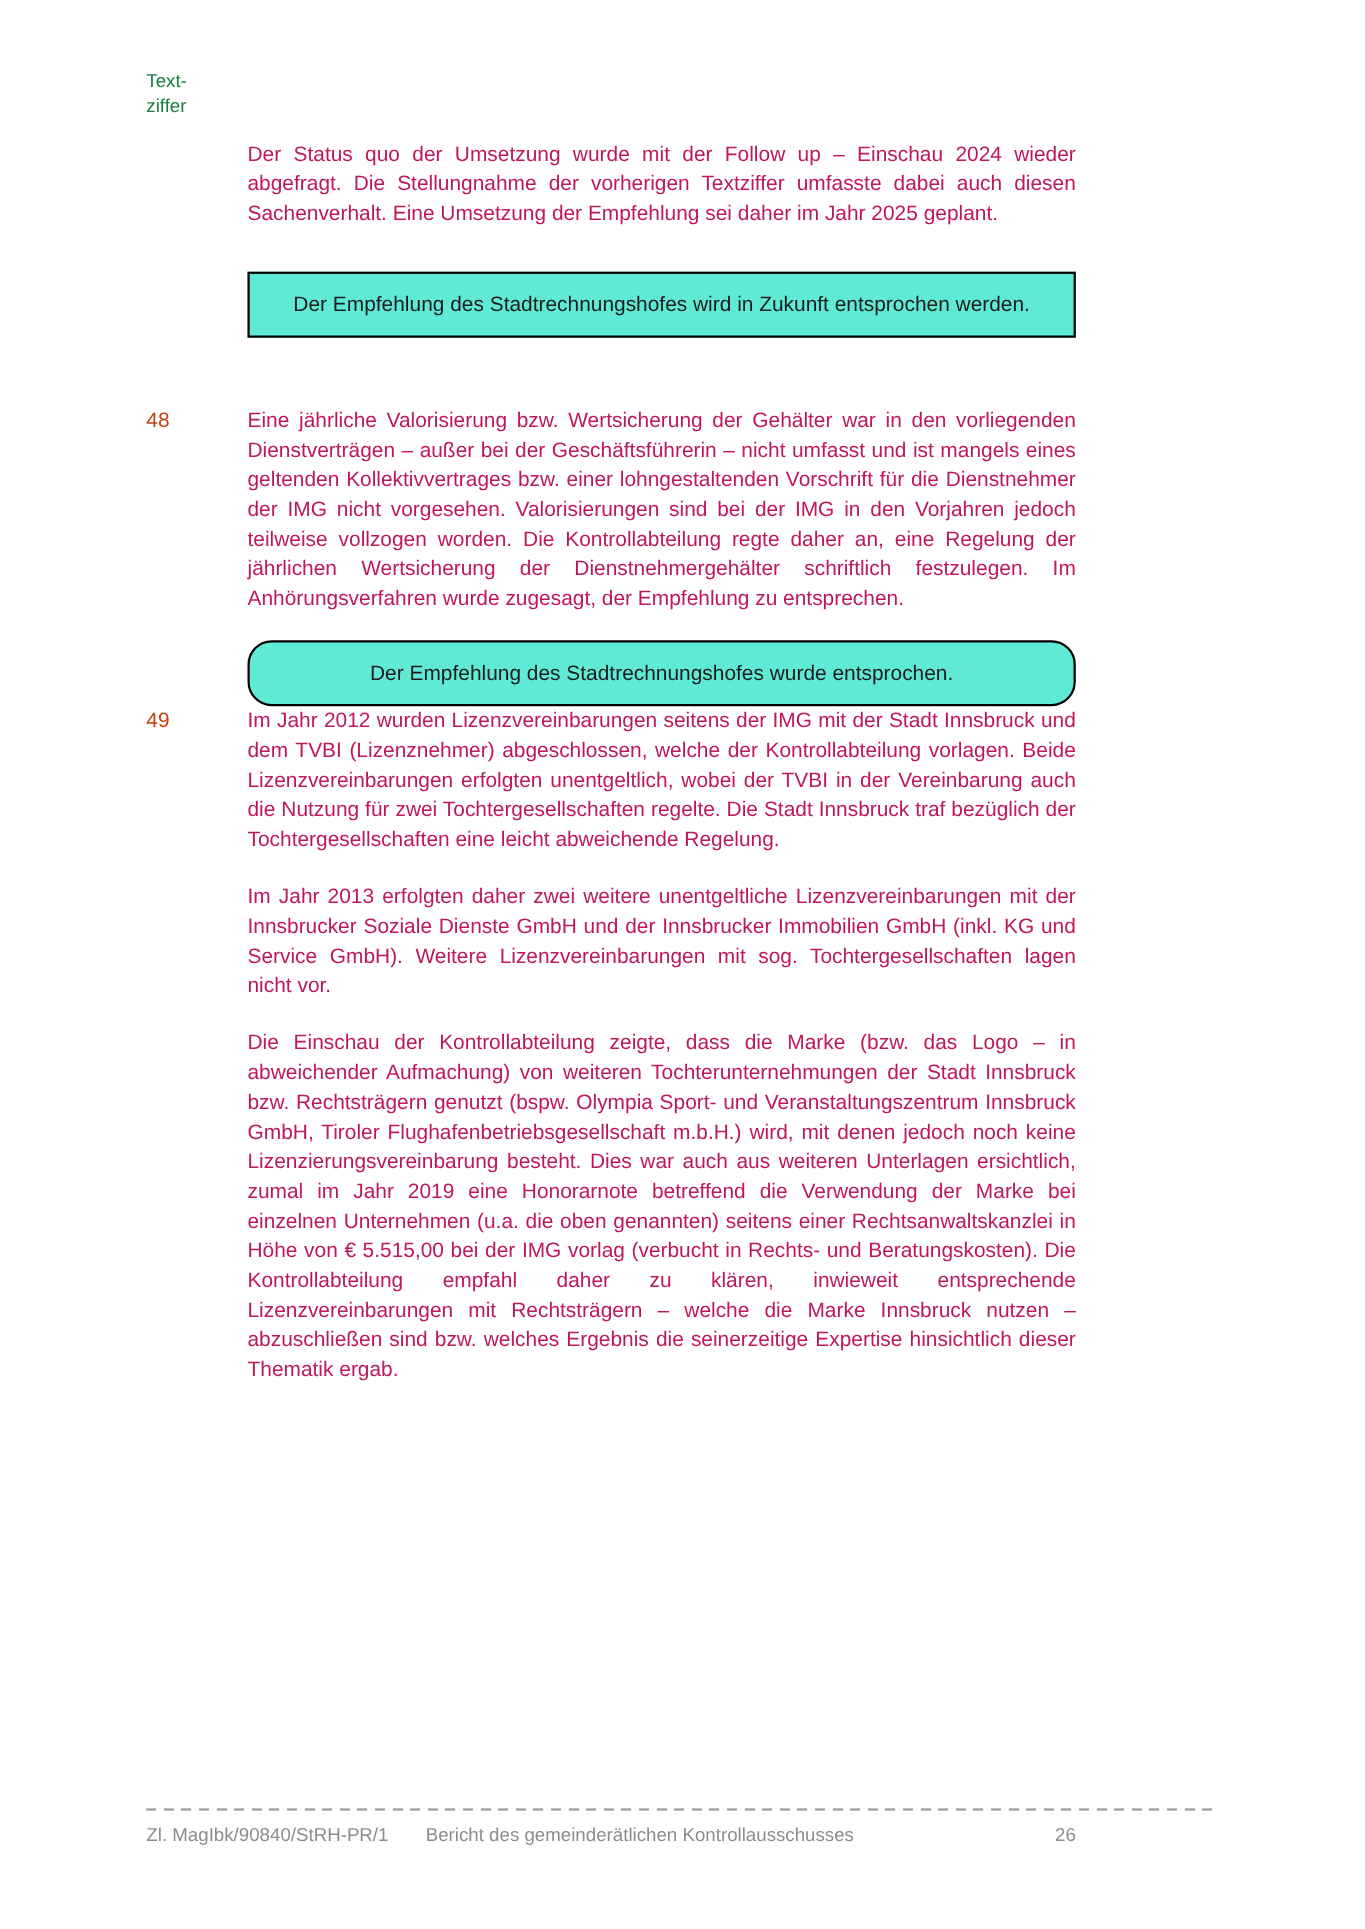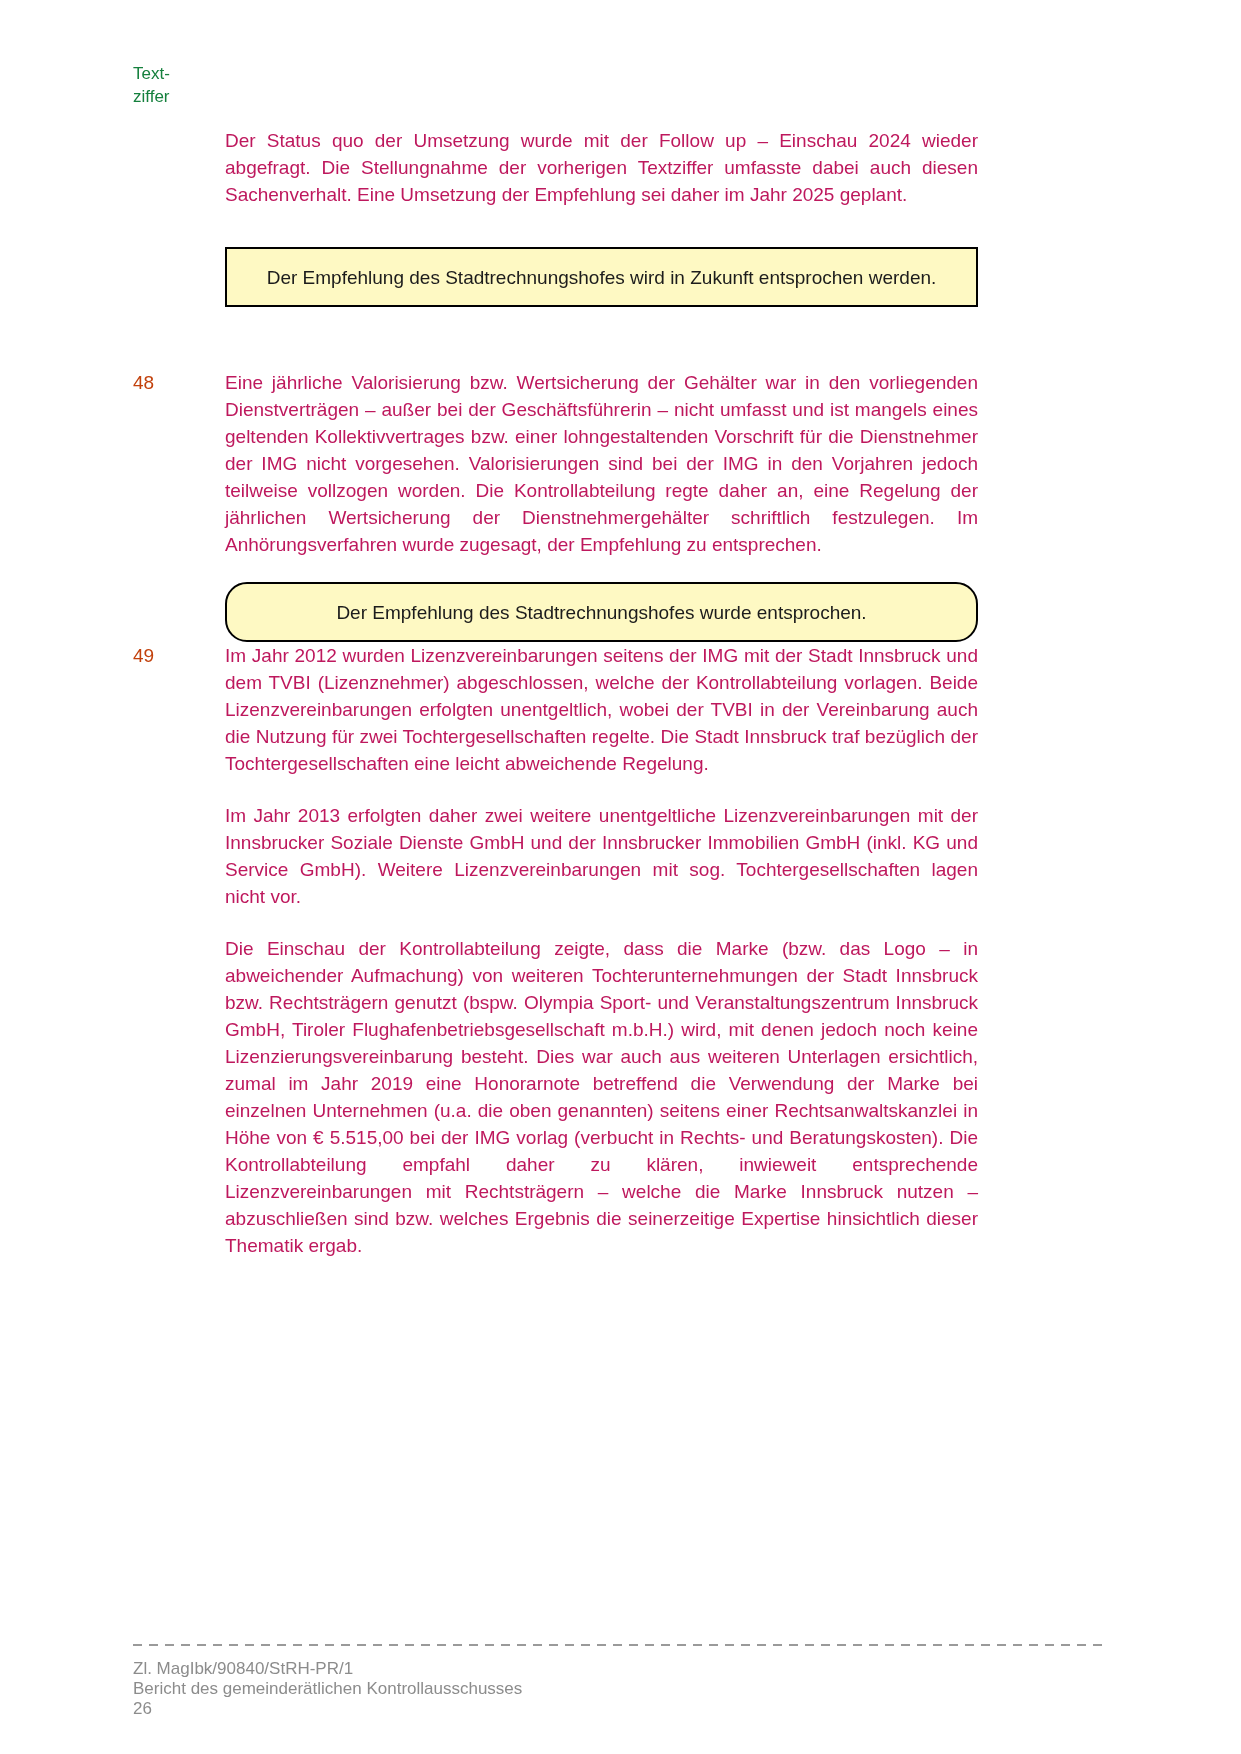--- a/index.html
+++ b/index.html
@@ -40,21 +40,21 @@
     top: 0;
     font-size: 19px;
     line-height: 27px;
     color: #c2410c;
   }
   .rec-box {
     box-sizing: border-box;
     width: 753px;
     min-height: 60px;
     border: 2px solid #000000;
-    background: #fef9c3;
+    background: #5eead4;
     display: flex;
     align-items: center;
     justify-content: center;
     text-align: center;
     font-size: 19px;
     line-height: 25px;
     padding: 6px 12px;
   }
   .mt-first   { margin-top: 127px; }
   .mt-box1    { margin-top: 39px;  }
@@ -72,24 +72,23 @@
     height: 2px;
     background: repeating-linear-gradient(to right, #9a9a9a 0 9px, transparent 9px 16px);
   }
   .footer-row {
     margin-top: 13px;
     width: 845px;
     display: flex;
     align-items: flex-start;
     font-size: 17px;
     color: #8c8c8c;
-    flex-direction: column;
   }
   .footer-ref   { width: 242px; flex: none; }
-  .footer-title { flex: 1; }
+  .footer-title { flex: 1; margin-left: 12px; }
   .footer-page  { flex: none; }
 </style>
 </head>
 <body>
 
 <div class="page">
 
   <div class="margin-label">
     <div>Text-</div>
     <div>ziffer</div>

